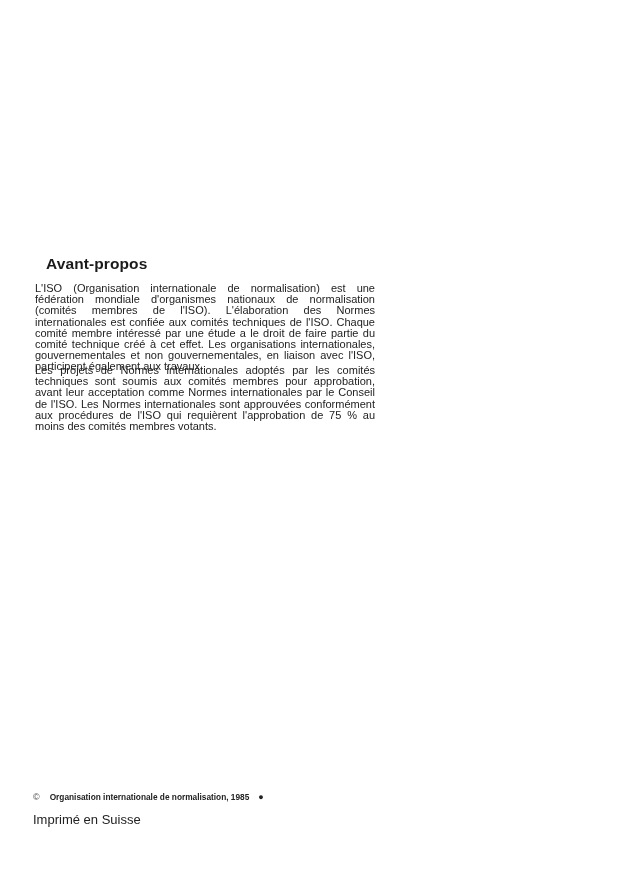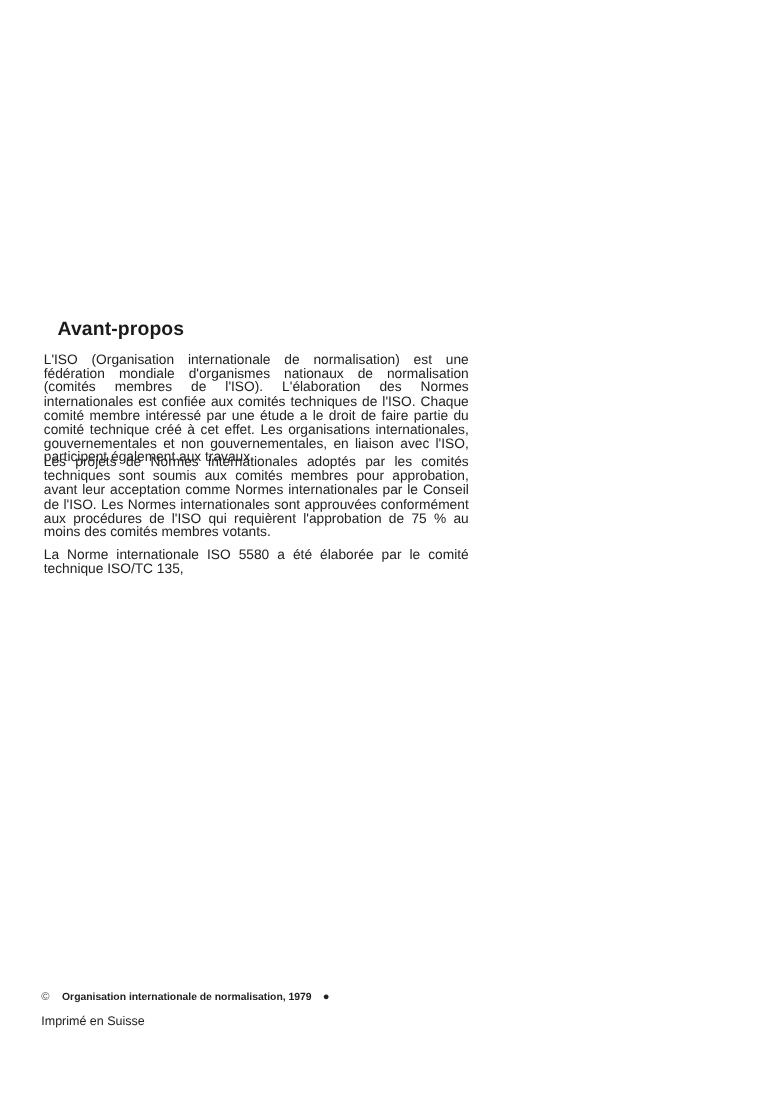--- a/index.html
+++ b/index.html
@@ -7,34 +7,33 @@
     .title { position: absolute; left: 34px; top: 243px; font-size: 15.5px; font-weight: bold; margin: 12px; letter-spacing: 0.1px; }
     .para { position: absolute; left: 19px; width: 340px; font-size: 11px; line-height: 11.2px; text-align: justify; margin: 16px; color: #222; }
     .p1 { top: 267px; }
     .p2 { top: 349px; }
     .p3 { top: 423px; }
     .p3 .line1 { display: block; }
     .p3 .italic { font-style: italic; display: block; }
     .footer { position: absolute; left: 33px; top: 792px; font-size: 8.3px; font-weight: bold; display: flex; align-items: center; color: #222; }
     .copyright { font-weight: normal; margin-right: 10px; font-size: 9px; color: #444; }
     .bullet { margin-left: 9px; font-size: 9px; }
-    .printed { position: absolute; left: 33px; top: 812px; font-size: 10px; color: #222; }
+    .printed { position: absolute; left: 33px; top: 812px; font-size: 13px; color: #222; }
   </style>
 </head>
 <body>
 
 <h1 class="title">Avant-propos</h1>
 
 <p class="para p1">L'ISO (Organisation internationale de normalisation) est une fédération mondiale d'organismes nationaux de normalisation (comités membres de l'ISO). L'élaboration des Normes internationales est confiée aux comités techniques de l'ISO. Chaque comité membre intéressé par une étude a le droit de faire partie du comité technique créé à cet effet. Les organisations internationales, gouvernementales et non gouvernementales, en liaison avec l'ISO, participent également aux travaux.</p>
 
 <p class="para p2">Les projets de Normes internationales adoptés par les comités techniques sont soumis aux comités membres pour approbation, avant leur acceptation comme Normes internationales par le Conseil de l'ISO. Les Normes internationales sont approuvées conformément aux procédures de l'ISO qui requièrent l'approbation de 75 % au moins des comités membres votants.</p>
 
 <p class="para p3">
-  <span class="line1">La Norme internationale ISO 5580 a été élaborée par le comité technique ISO/TC 135,</span>
 </p>
 
 <div class="footer">
   <span class="copyright">©</span>
-  <span>Organisation internationale de normalisation, 1979</span>
+  <span>Organisation internationale de normalisation, 1985</span>
   <span class="bullet">●</span>
 </div>
 
 <div class="printed">Imprimé en Suisse</div>
 
 </body></html>

